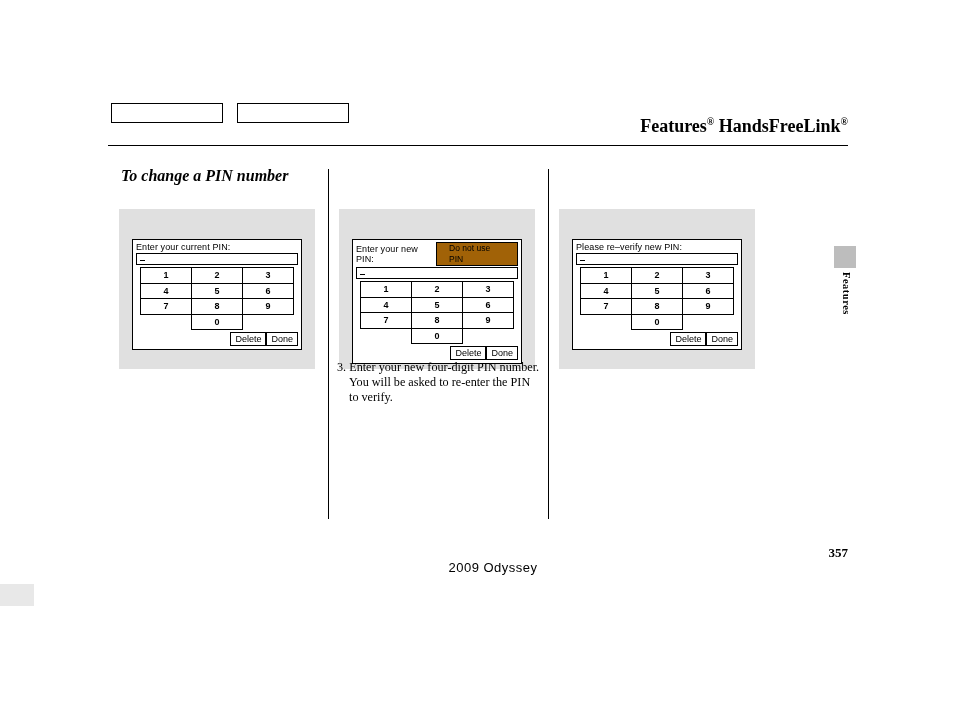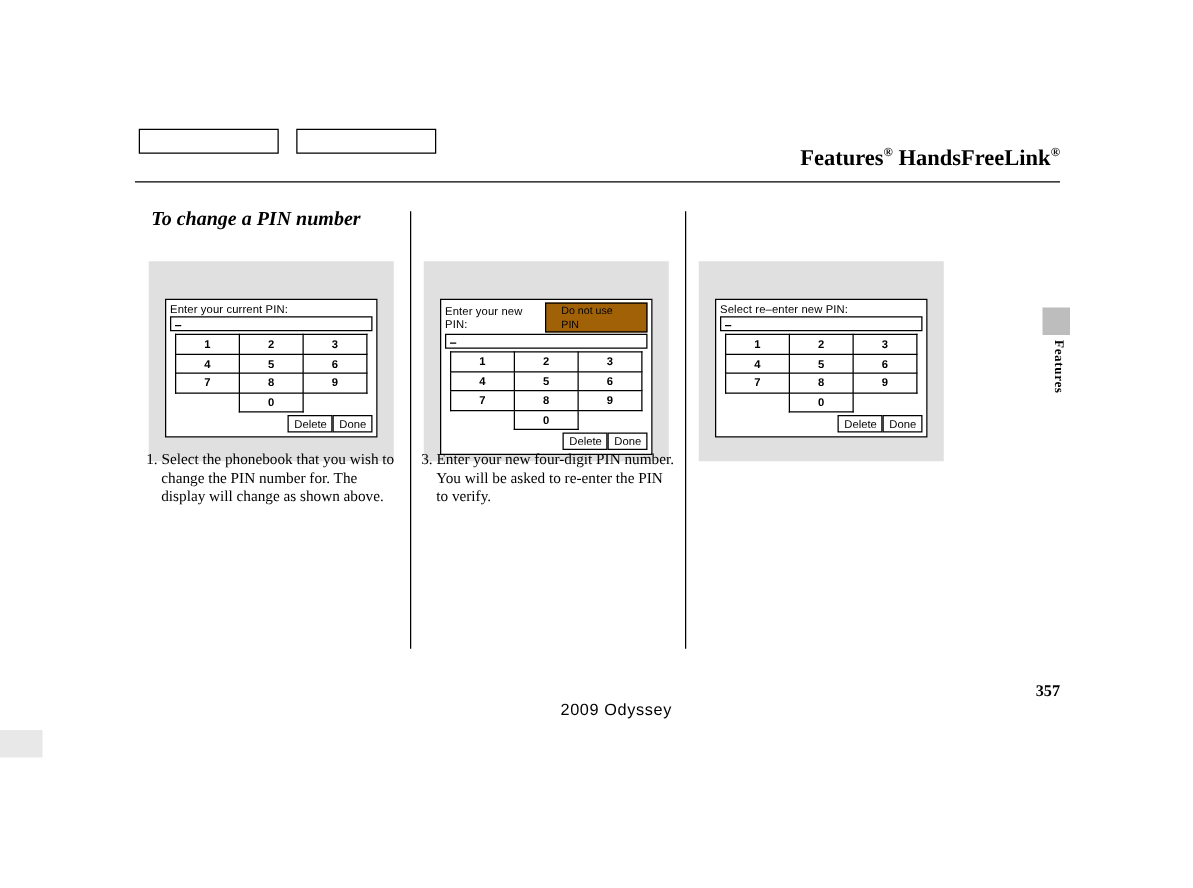--- a/index.html
+++ b/index.html
@@ -293,21 +293,21 @@
           <span class="btn">Done</span>
         </div>
       </div>
     </div>
   </div>
 
   <div style="position:absolute; left:559px; top:189px;">
     <div class="screen-wrap">
       <div class="screen">
         <div class="titlebar">
-          <span class="prompt">Select re–enter new PIN:</span>
+          <span class="prompt">Please re–verify new PIN:</span>
         </div>
         <div class="entry"></div>
         <table class="keys">
           <tbody>
               <tr>
             <td>1</td>
             <td>2</td>
             <td>3</td>
           </tr>
           <tr>
@@ -329,21 +329,20 @@
           </table>
         <div class="bottom-row">
           <span class="btn">Delete</span>
           <span class="btn">Done</span>
         </div>
       </div>
     </div>
   </div>
 
   <div class="body-text col1-text">
-    <p>1. Select the phonebook that you wish to change the PIN number for. The display will change as shown above.</p>
   </div>
 
   <div class="body-text col2-text">
     <p>3. Enter your new four-digit PIN number. You will be asked to re-enter the PIN to verify.</p>
   </div>
 
   <div class="side-tab-block"></div>
   <div class="side-tab-text">Features</div>
 
   <div class="page-num">357</div>

